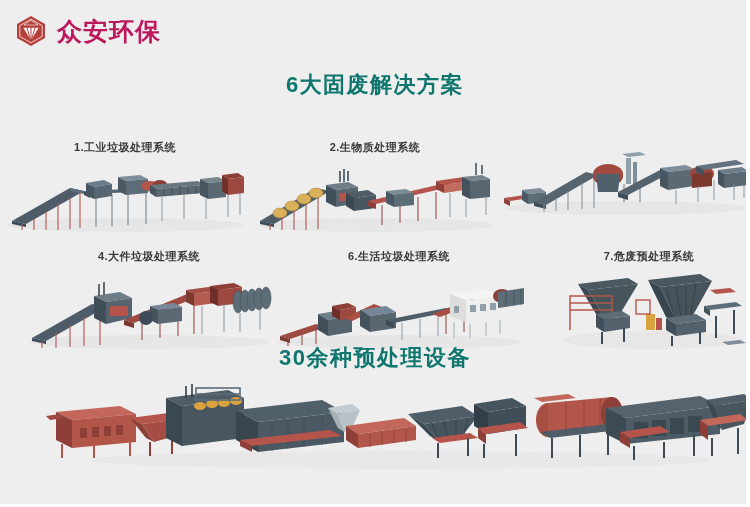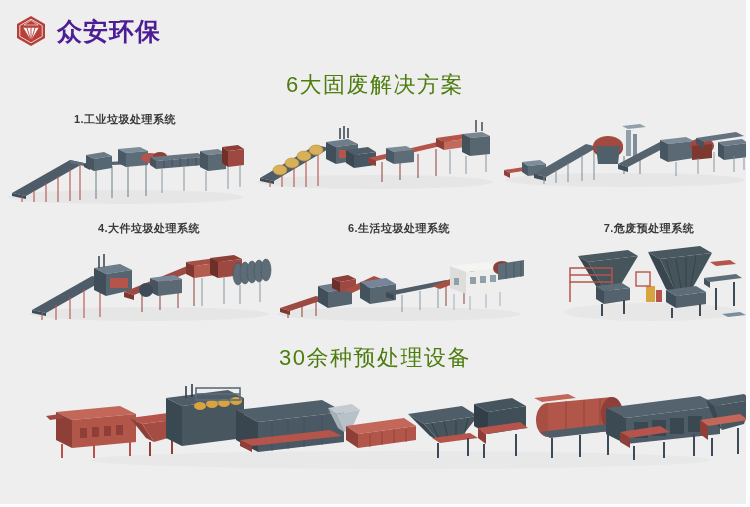--- a/index.html
+++ b/index.html
@@ -23,37 +23,37 @@
     background:#ffffff;pointer-events:none;z-index:3;
   }
 
   
   .brand{
     position:absolute;left:14px;top:14px;
     display:flex;align-items:center;gap:9px;
   }
   .logo-mark{width:34px;height:34px;display:block;}
   .brand-name{
-    font-size:25px;font-weight:bold;color:#4c1d95;
+    font-size:25px;font-weight:bold;color:#be185d;
     letter-spacing:1px;line-height:1;
     font-family:"Liberation Sans","DejaVu Sans",sans-serif;
   }
 
   
   .section-title{
     position:absolute;width:750px;text-align:center;
-    font-size:22px;font-weight:normal;color:#4d7c0f;
+    font-size:22px;font-weight:bold;color:#0f766e;
     letter-spacing:1.5px;
   }
   #title-solutions{top:70px;}
   #title-equipment{top:343px;}
 
   
   .grid{position:absolute;left:0;top:112px;width:750px;}
-  .row{display:flex;width:750px;}
+  .row{display:flex;width:750px;margin-top:28px;}
   .cell{width:250px;position:relative;}
   .cell-label{
     text-align:center;font-size:11px;color:#3a3a3a;
     font-weight:bold;letter-spacing:.5px;
     font-family:"Liberation Sans","DejaVu Sans",sans-serif;
   }
   .cell-art{position:relative;width:250px;height:78px;}
   .row-2 .cell-art{height:86px;}
   .row-2{margin-top:16px;padding-left:24px;}
   .row-2 .cell-label{margin-bottom:2px;}
@@ -154,20 +154,21 @@
                 <line x1="184" y1="40" x2="184" y2="64"></line>
               <line x1="206" y1="44" x2="206" y2="64"></line>
                 <line x1="228" y1="40" x2="228" y2="62"></line>
               <line x1="240" y1="38" x2="240" y2="60"></line>
             </g>
           </svg>
         </div>
       </div>
 
       <div class="cell">
+        <div class="cell-label">2.生物质处理系统</div>
         <div class="cell-art">
           <svg width="250" height="78" viewBox="0 0 250 78">
             <ellipse cx="125" cy="70" rx="118" ry="7" fill="#e3e3e3" opacity=".75"></ellipse>
 
             <polygon points="10,66 66,33 80,36 24,69" fill="#4d5c68"></polygon>
             <polygon points="10,66 24,69 24,72 10,69" fill="#3c4b57"></polygon>
             <g fill="#d9b05a" stroke="#b98f3e" stroke-width=".6">
               <ellipse cx="30" cy="58" rx="7" ry="5"></ellipse>
               <ellipse cx="42" cy="51" rx="7" ry="5"></ellipse>
               <ellipse cx="54" cy="44" rx="7" ry="5"></ellipse>

